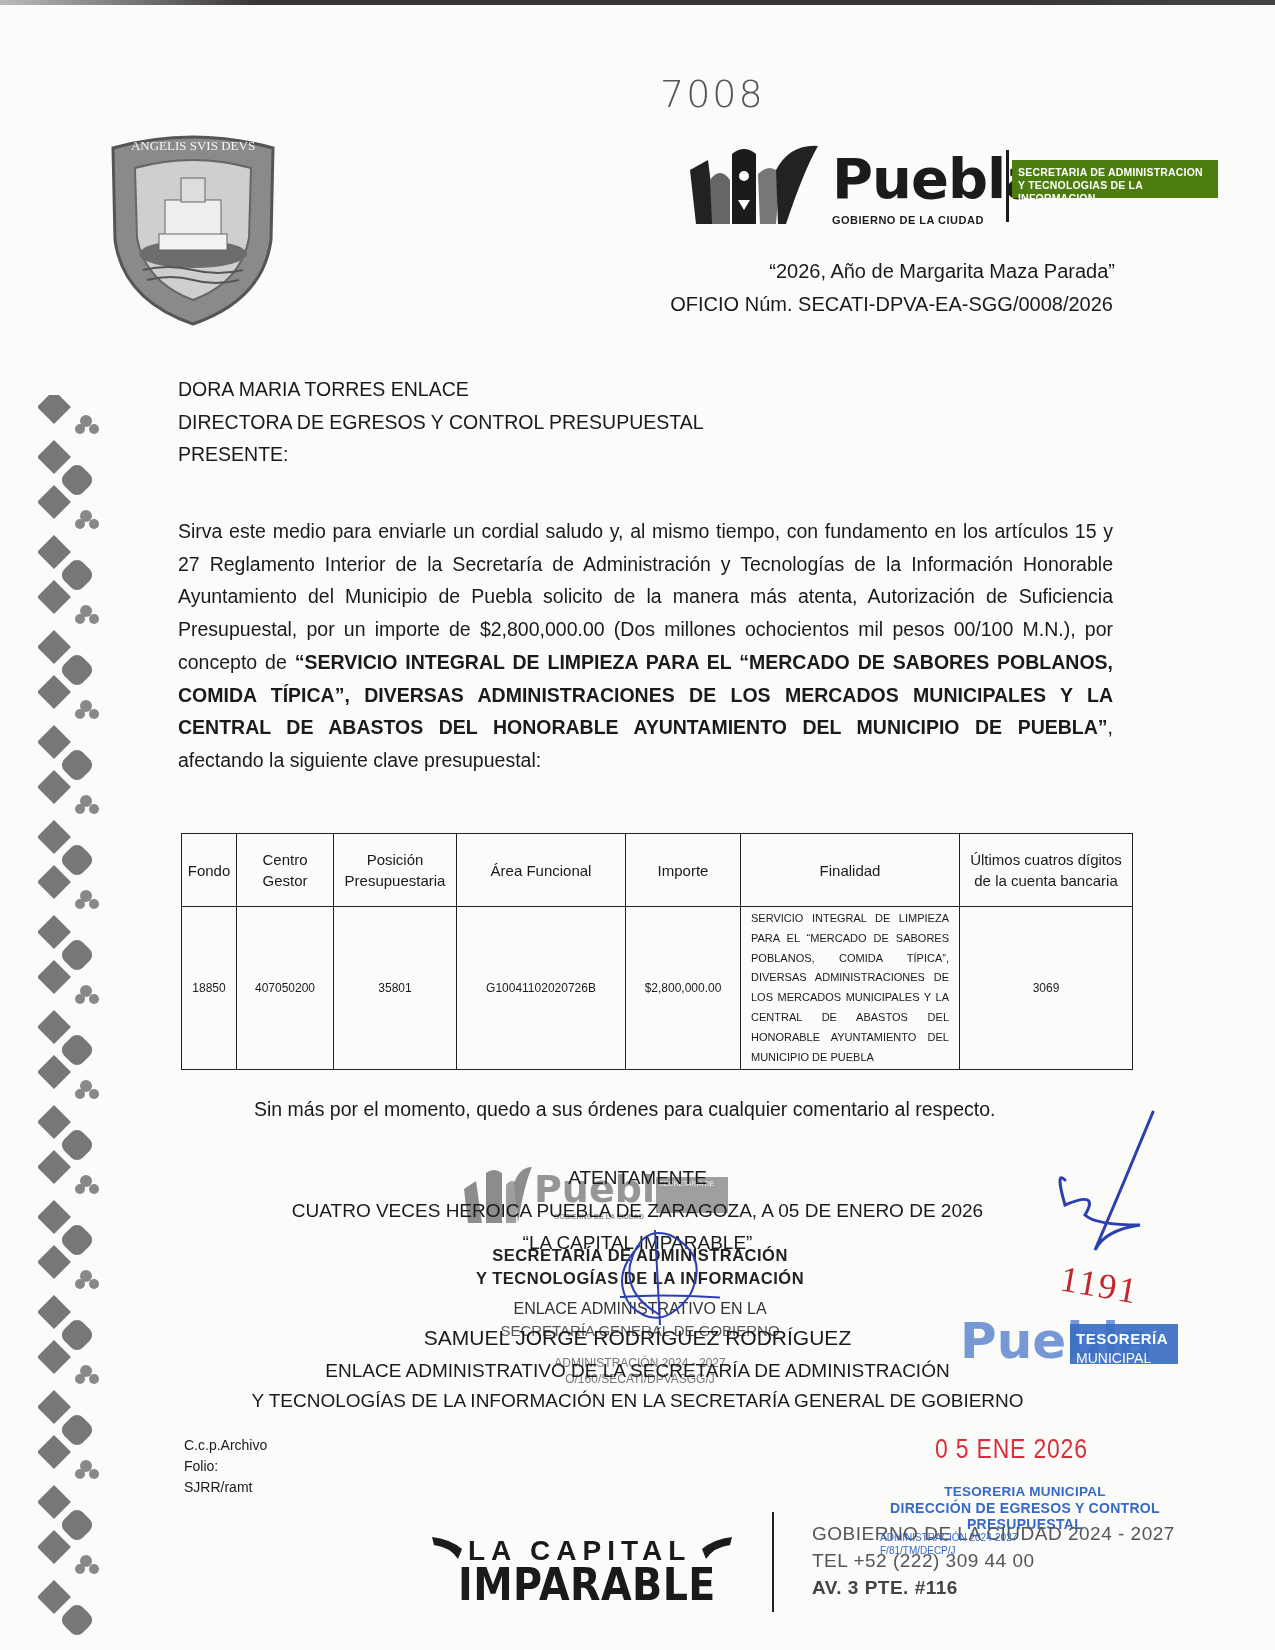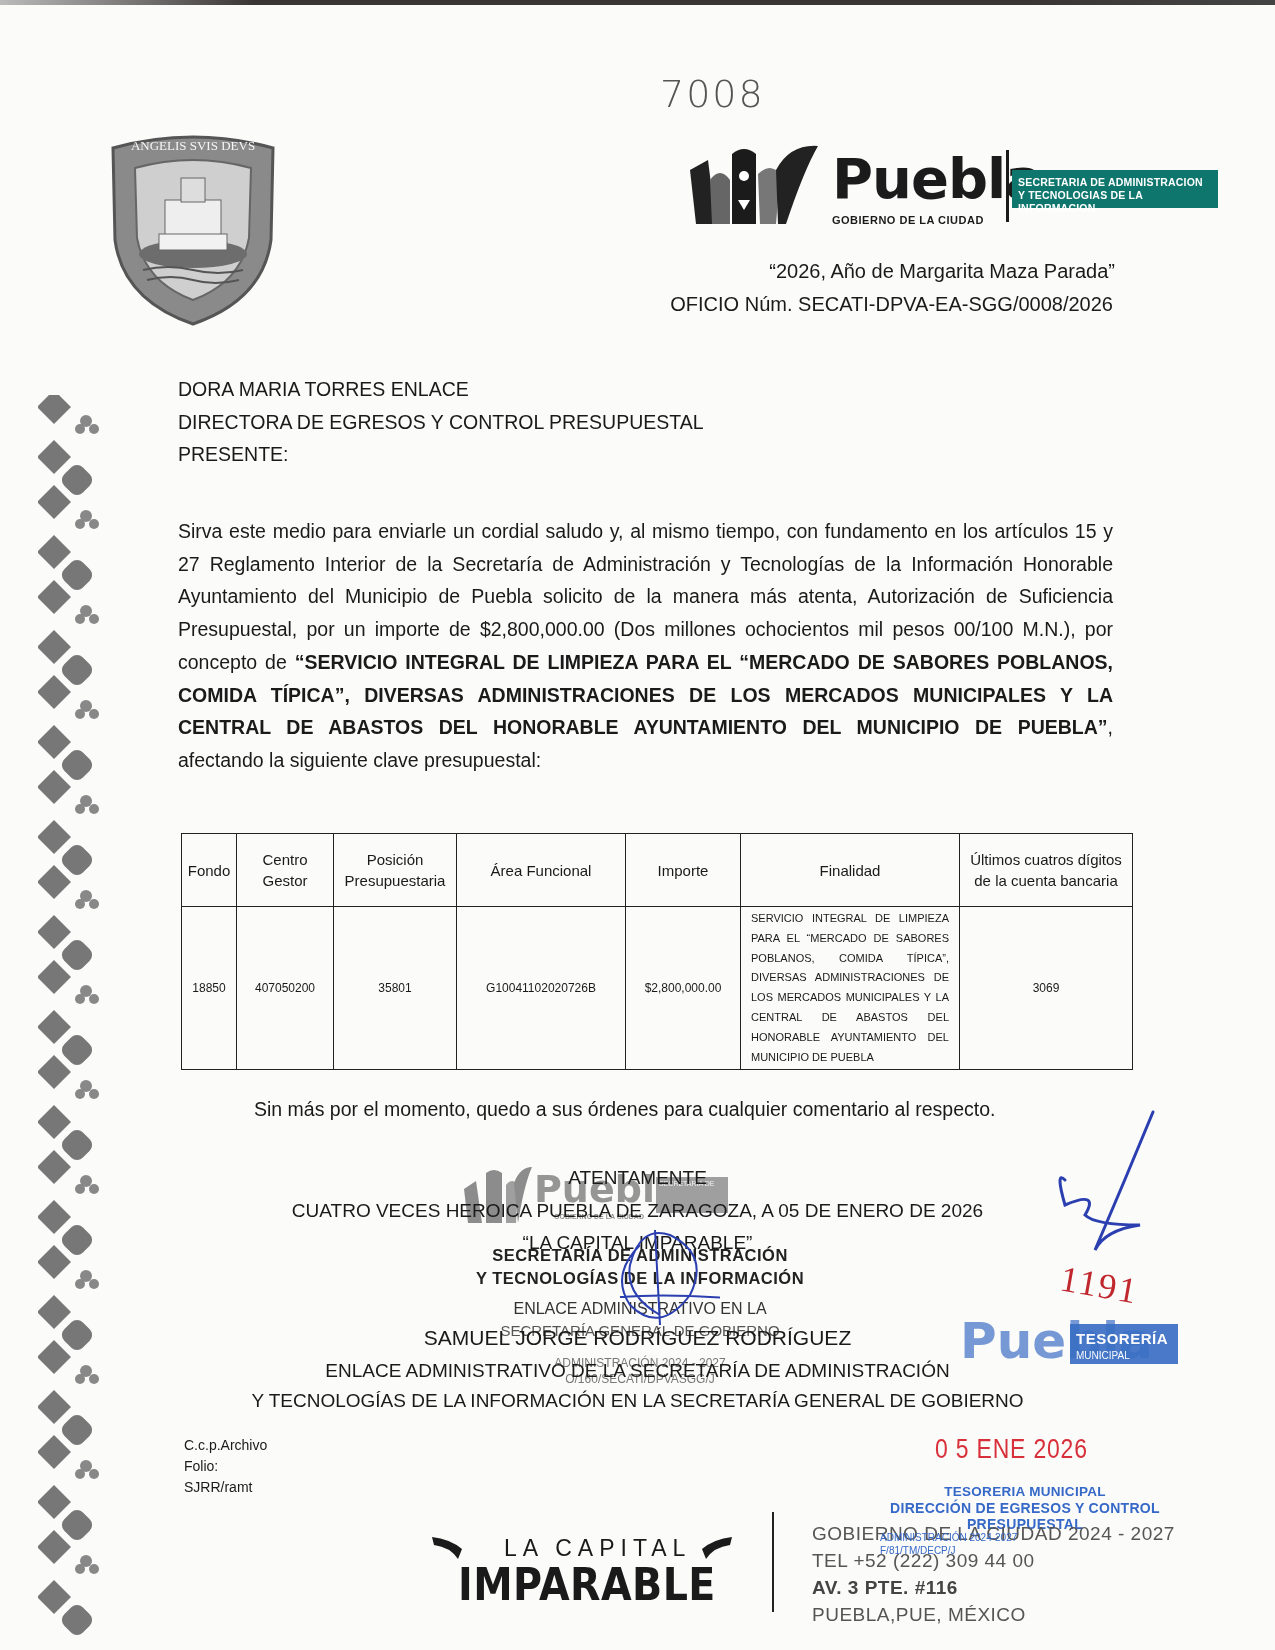--- a/index.html
+++ b/index.html
@@ -15,21 +15,21 @@
 
   
   .crest { left:103px; top:130px; width:180px; height:196px; }
 
   
   .logo-head { left:686px; top:140px; width:520px; height:90px; }
   .logo-icon { position:absolute; left:0; top:0; width:136px; height:86px; }
   .logo-word { position:absolute; left:146px; top:6px; font-size:56px; font-weight:bold; color:#1b1b1b; letter-spacing:-1px; font-family:"DejaVu Sans", sans-serif; }
   .logo-sub { position:absolute; left:146px; top:74px; font-size:11px; font-weight:bold; letter-spacing:.5px; }
   .logo-div { position:absolute; left:320px; top:10px; width:3px; height:72px; background:#1b1b1b; }
-  .logo-box { position:absolute; left:326px; top:30px; width:206px; height:38px; background:#0f766e; color:#fff; font-size:10.5px; font-weight:bold; padding:6px 6px; box-sizing:border-box; line-height:13px; letter-spacing:.2px; }
+  .logo-box { position:absolute; left:326px; top:20px; width:206px; height:38px; background:#4d7c0f; color:#fff; font-size:10.5px; font-weight:bold; padding:6px 6px; box-sizing:border-box; line-height:13px; letter-spacing:.2px; }
 
   .motto { right:160px; top:260px; font-size:20px; text-align:right; }
   .oficio { right:162px; top:293px; font-size:20px; text-align:right; }
 
   
   .border-orn { left:38px; top:395px; width:70px; height:1255px; }
 
   .addressee { left:178px; top:373px; font-size:19.5px; line-height:32.5px; }
   .body-p { left:178px; top:515px; width:935px; font-size:19.5px; line-height:32.7px; text-align:justify; }
   .body-p b { font-weight:bold; }
@@ -49,31 +49,31 @@
   .seal-secr { left:300px; width:680px; text-align:center; font-weight:bold; font-size:16.5px; letter-spacing:.5px; color:#222; }
   .seal-small { left:300px; width:680px; text-align:center; font-size:15px; color:#555; }
   .seal-tiny { left:300px; width:680px; text-align:center; font-size:12px; color:#777; }
 
   .handcheck { left:1035px; top:1110px; width:125px; height:150px; }
   .red1191 { left:1060px; top:1264px; font-family:"Liberation Serif", serif; font-size:36px; color:#c0282e; transform:rotate(10deg); letter-spacing:2px; }
 
   .tes-stamp { left:900px; top:1312px; width:280px; height:58px; }
   .tes-box { position:absolute; left:170px; top:12px; width:108px; height:40px; background:#3a6fc4; color:#fff; opacity:.92; }
   .tes-box .t1 { position:absolute; left:6px; top:6px; font-size:15px; font-weight:bold; letter-spacing:.5px; }
-  .tes-box .t2 { position:absolute; left:6px; top:26px; font-size:10px; }
+  .tes-box .t2 { position:absolute; left:6px; top:26px; font-size:14px; }
   .tes-word { position:absolute; left:60px; top:0; font-size:50px; font-weight:bold; color:#4a78c8; opacity:.75; font-family:"DejaVu Sans", sans-serif; }
 
   .date-stamp { left:935px; top:1433px; font-size:28px; color:#d8303a; letter-spacing:1px; font-family:"Liberation Sans Narrow","Liberation Sans", sans-serif; transform:scaleX(.82); transform-origin:left; }
   .tes-blue { left:880px; width:290px; text-align:center; color:#3568c7; font-weight:bold; font-size:13.5px; letter-spacing:.3px; line-height:16px; }
   .tes-blue-small { left:880px; width:290px; text-align:left; color:#3568c7; font-size:10px; }
 
   .ccp { left:184px; top:1435px; font-size:14px; line-height:21px; }
 
   .capital { left:430px; top:1533px; width:310px; height:80px; }
-  .capital .l1 { position:absolute; left:38px; top:2px; font-size:23px; font-weight:normal; letter-spacing:6px;margin-left:36px; }
+  .capital .l1 { position:absolute; left:38px; top:2px; font-size:28px; font-weight:bold; letter-spacing:6px; }
   .capital .l2 { position:absolute; left:28px; top:26px; font-size:44px; font-weight:bold; letter-spacing:.5px; font-family:"DejaVu Sans", sans-serif; transform:scaleX(.9); transform-origin:left; }
   .footer-div { left:772px; top:1512px; width:2px; height:100px; background:#222; }
   .footer-addr { left:812px; top:1520px; font-size:19px; line-height:27px; color:#555; letter-spacing:.5px; }
   .footer-addr .bold { font-weight:bold; color:#444; }
 </style>
 </head>
 <body>
 
 <div class="topbar"></div>
 
@@ -225,21 +225,20 @@
 
 <div class="abs tes-blue" style="top:1484px;">TESORERIA MUNICIPAL</div>
 <div class="abs tes-blue" style="top:1500px;font-size:14px;">DIRECCIÓN DE EGRESOS Y CONTROL</div>
 <div class="abs tes-blue" style="top:1516px;font-size:14px;">PRESUPUESTAL</div>
 
 <div class="abs footer-div"></div>
 <div class="abs footer-addr">
   <div>GOBIERNO DE LA CIUDAD 2024 - 2027</div>
   <div>TEL +52 (222) 309 44 00</div>
   <div class="bold">AV. 3 PTE. #116</div>
-  <div>PUEBLA,PUE, MÉXICO</div>
 </div>
 
 <div class="abs tes-blue-small" style="top:1532px;">ADMINISTRACIÓN 2024-2027</div>
 <div class="abs tes-blue-small" style="top:1545px;">F/81/TM/DECP/J</div>
 
 <div class="abs ccp">
   <div>C.c.p.Archivo</div>
   <div>Folio:</div>
   <div>SJRR/ramt</div>
 </div>

